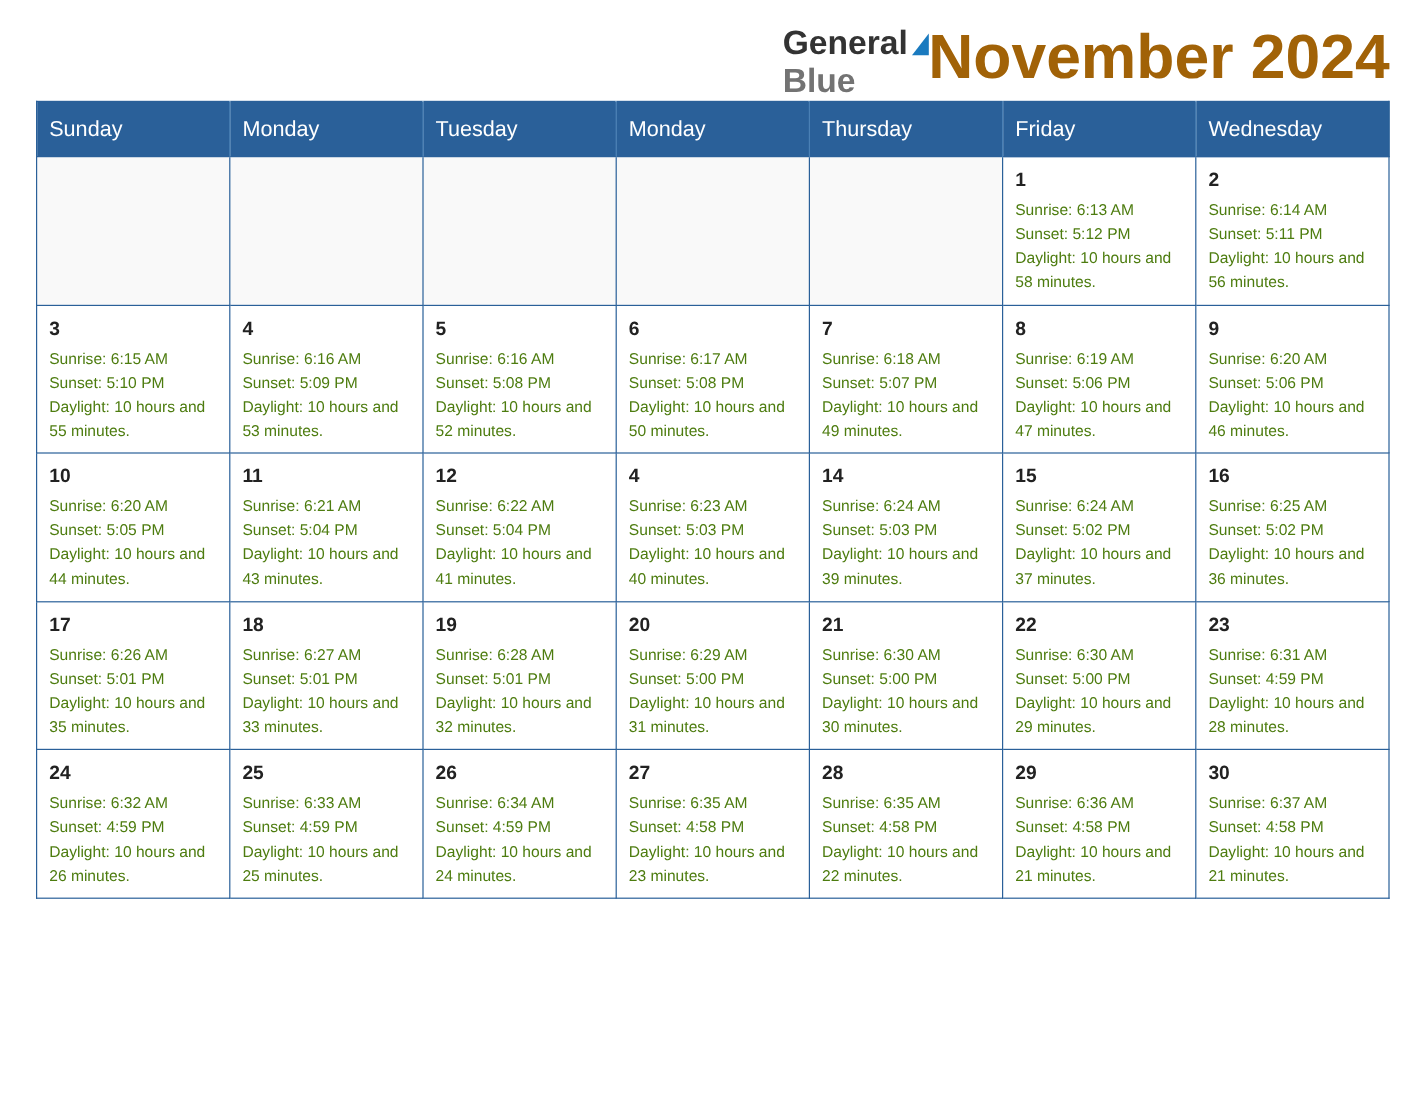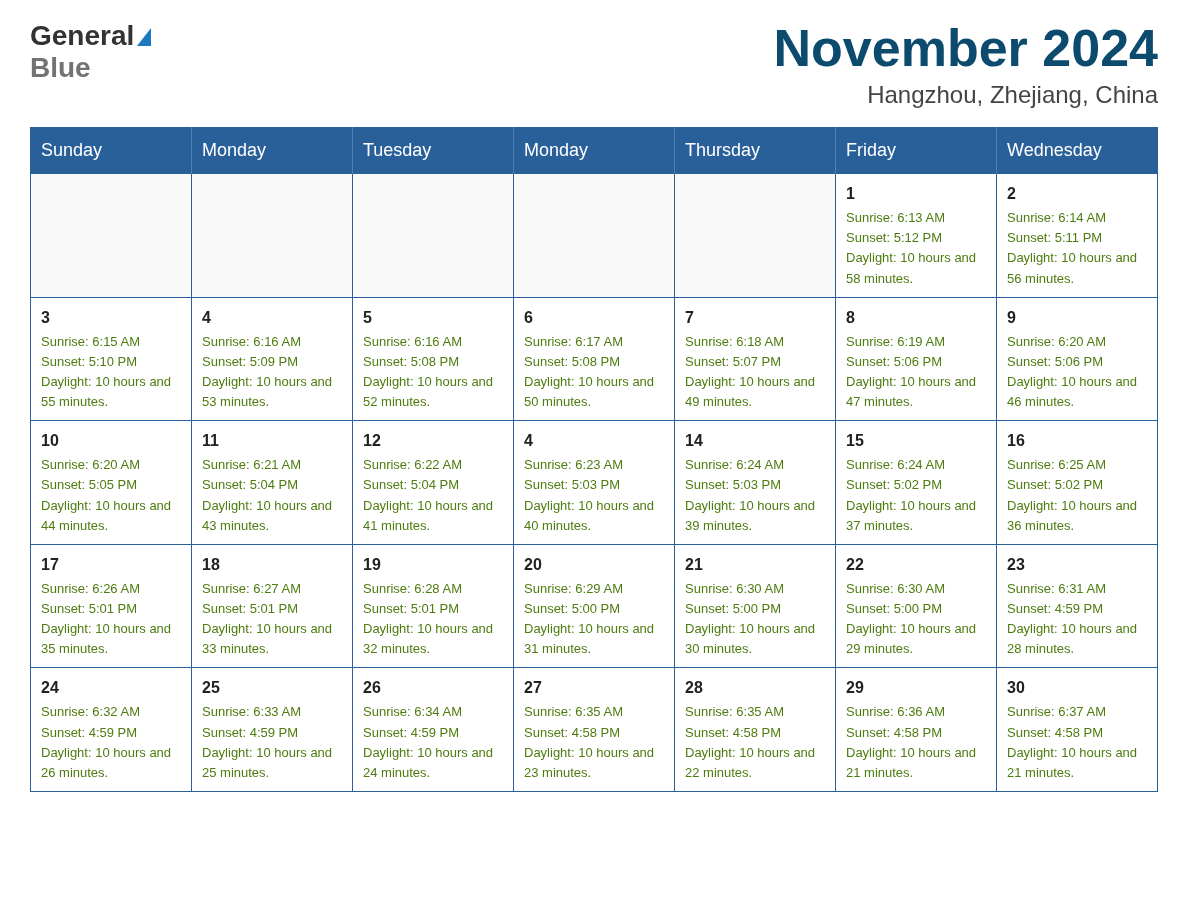--- a/index.html
+++ b/index.html
@@ -6,31 +6,30 @@
     body {
       font-family: Arial, sans-serif;
       background: #fff;
       color: #333;
       width: 1188px;
       min-height: 918px;
       padding: 20px 30px;
     }
     .header-section {
       display: flex;
-      justify-content: space-between;
+      justify-content: flex-end;
       align-items: flex-start;
-      margin-bottom: 18px;
     }
     .title-area {
       text-align: right;
     }
     .month-title {
       font-size: 52px;
       font-weight: bold;
-      color: #0c4a6e;
+      color: #a16207;
       line-height: 1.1;
     }
     .location-title {
       font-size: 24px;
       color: #444;
       margin-top: 4px;
     }
     .calendar-table {
       width: 100%;
       border-collapse: collapse;
@@ -105,21 +104,20 @@
 <div class="header-section">
   <div class="logo-wrapper">
     <div class="logo-general">
       <span>General</span>
         <span class="logo-arrow"></span>
     </div>
     <div class="logo-blue-word">Blue</div>
   </div>
   <div class="title-area">
     <div class="month-title">November 2024</div>
-    <div class="location-title">Hangzhou, Zhejiang, China</div>
   </div>
 </div>
 
 <table class="calendar-table">
   <thead>
     <tr>
     <th>Sunday</th>
         <th>Monday</th>
         <th>Tuesday</th>
         <th>Monday</th>

